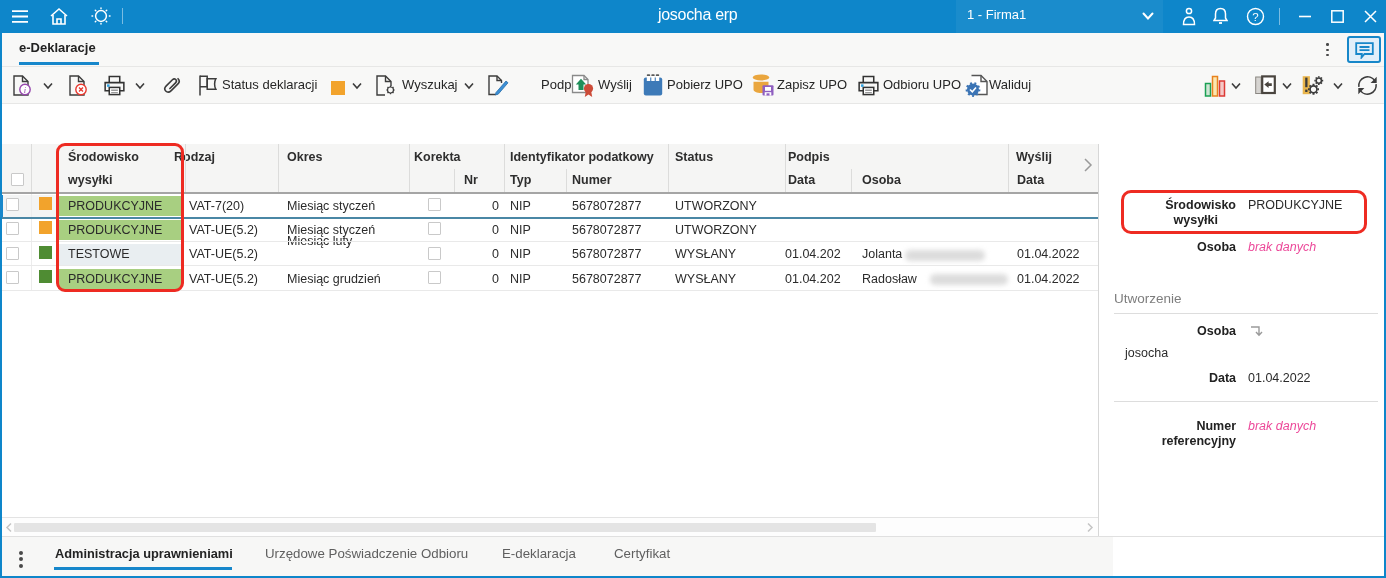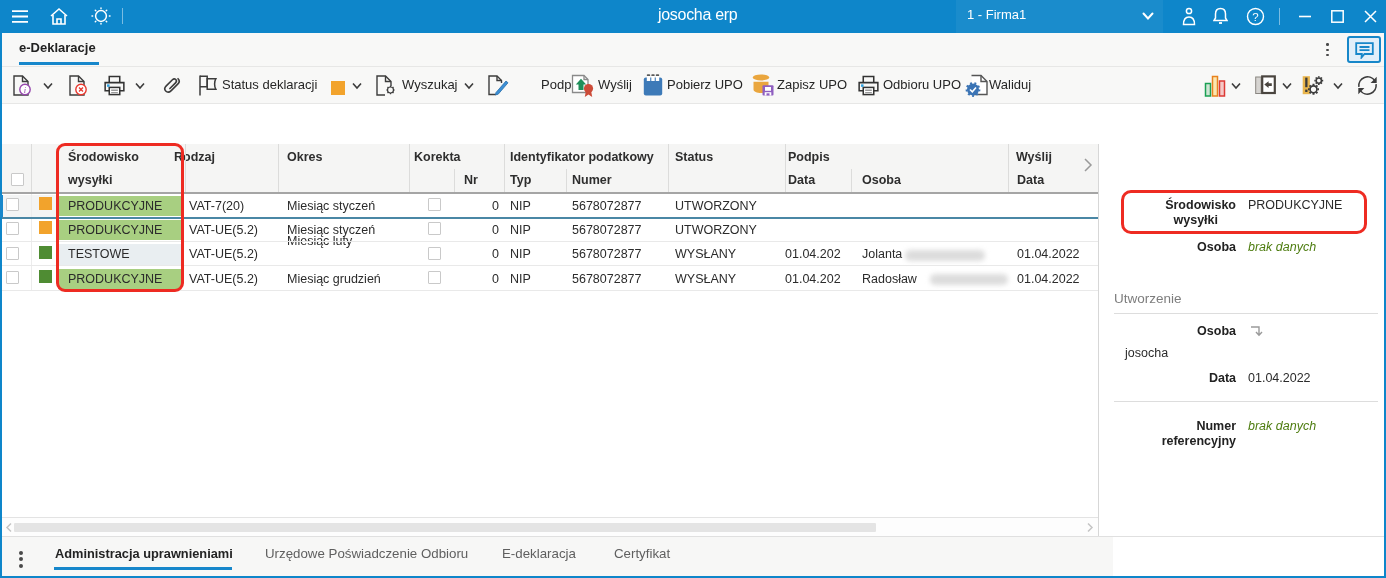--- a/index.html
+++ b/index.html
@@ -51,21 +51,21 @@
 .sq { position:absolute; width:13px; height:13px; }
 
 
 #redrect1 { position:absolute; left:56px; top:143px; width:128px; height:149px; border:3px solid #ee2b22; border-radius:9px; z-index:40; }
 #redrect2 { position:absolute; left:1121px; top:190px; width:246px; height:44px; border:3px solid #ee2b22; border-radius:10px; z-index:40; }
 
 
 #rpanel { position:absolute; left:1099px; top:144px; width:285px; height:393px; background:#fff; }
 #rpanel .lbl { position:absolute; font-weight:bold; font-size:12.5px; line-height:15px; color:#222; white-space:nowrap; }
 #rpanel .val { position:absolute; left:149px; font-size:12.5px; line-height:15px; color:#2b2b2b; white-space:nowrap; }
-#rpanel .muted { color:#4d7c0f; font-style:italic;text-align:right; }
+#rpanel .muted { color:#ec4899; font-style:italic;text-align:right; }
 #rpanel .sect { position:absolute; left:15px; color:#7d7d7d; font-size:13.5px; }
 #rpanel .hr { position:absolute; left:15px; width:264px; height:1px; background:#ddd; }
 
 
 #tbot { position:absolute; left:2px; top:517px; width:1096px; height:1px; background:#e3e3e3; }
 #hscroll { position:absolute; left:2px; top:518px; width:1096px; height:18px; background:#fdfdfd; }
 #hthumb { position:absolute; left:12px; top:5px; width:862px; height:9px; background:#e4e4e4; border-radius:1px; }
 #botline { position:absolute; left:2px; top:536px; width:1382px; height:1px; background:#e0e0e0; }
 #bottabs { position:absolute; left:2px; top:537px; width:1111px; height:39px; background:#f7f7f6; }
 #bottabs .bt { position:absolute; top:9px; font-size:13.3px; color:#5f5f5f; white-space:nowrap; }

